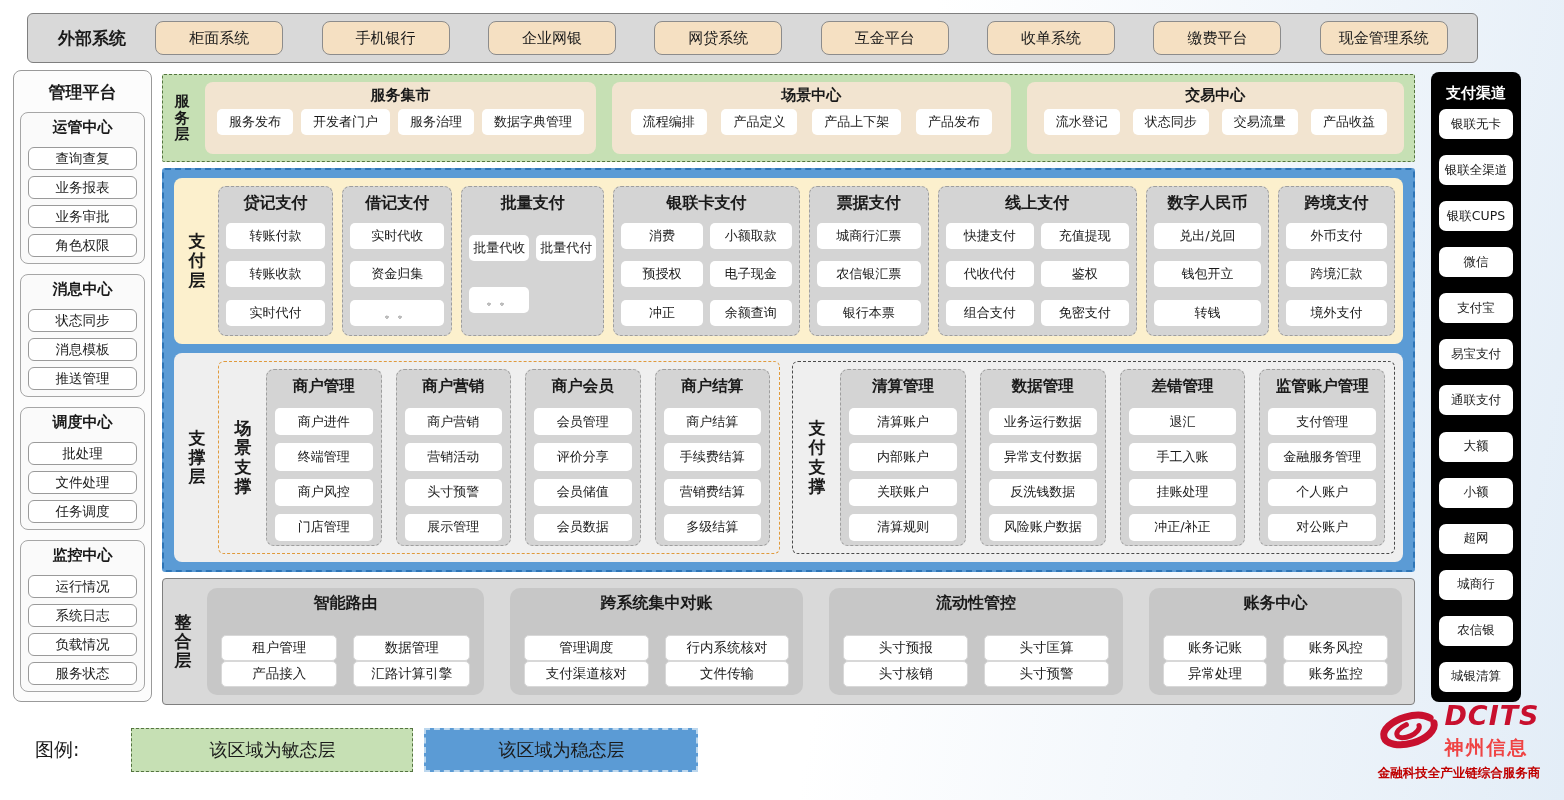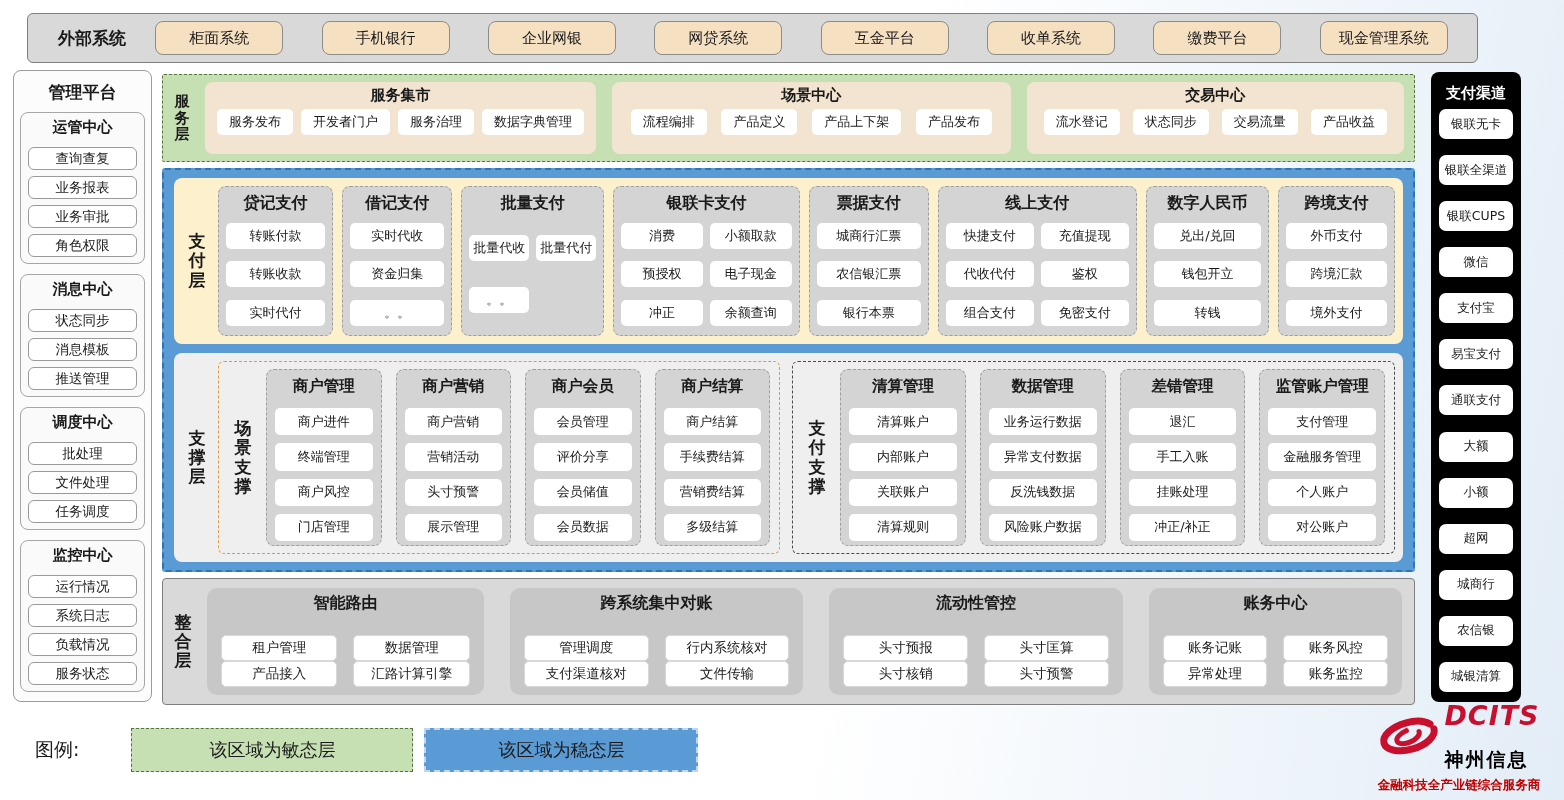--- a/index.html
+++ b/index.html
@@ -97,21 +97,21 @@
   .legend-box { width:282px; height:44px; display:flex; align-items:center; justify-content:center;
     font-size:18px; font-weight:500; }
   .legend-green { background:#c6e0b4; border:1.5px dashed #54743f; }
   .legend-blue  { background:#5b9bd5; border:2px dashed #bcd7ee; width:274px; }
 
   
   .logo { position:absolute; right:10px; top:702px; width:190px; display:flex; flex-direction:column; align-items:center; }
   .logo-row { display:flex; align-items:center; gap:4px; }
   .logo-texts { display:flex; flex-direction:column; align-items:flex-start; }
   .logo-brand { color:#c8102e; font-weight:bold; font-style:italic; font-size:27px; letter-spacing:1px; line-height:1; }
-  .logo-name { color:#000000; font-weight:bold; font-size:19px; letter-spacing:2px; margin-top:18px; }
+  .logo-name { color:#ef4444; font-weight:bold; font-size:19px; letter-spacing:2px; margin-top:6px; }
   .logo-tagline { color:#c00000; font-weight:bold; font-size:12.5px; margin-top:4px; white-space:nowrap; }
 </style>
 </head>
 <body>
 
 <div class="page">
 
   <div class="ext-bar">
     <span class="ext-label">外部系统</span>
     <div class="ext-items" id="ext-items">

